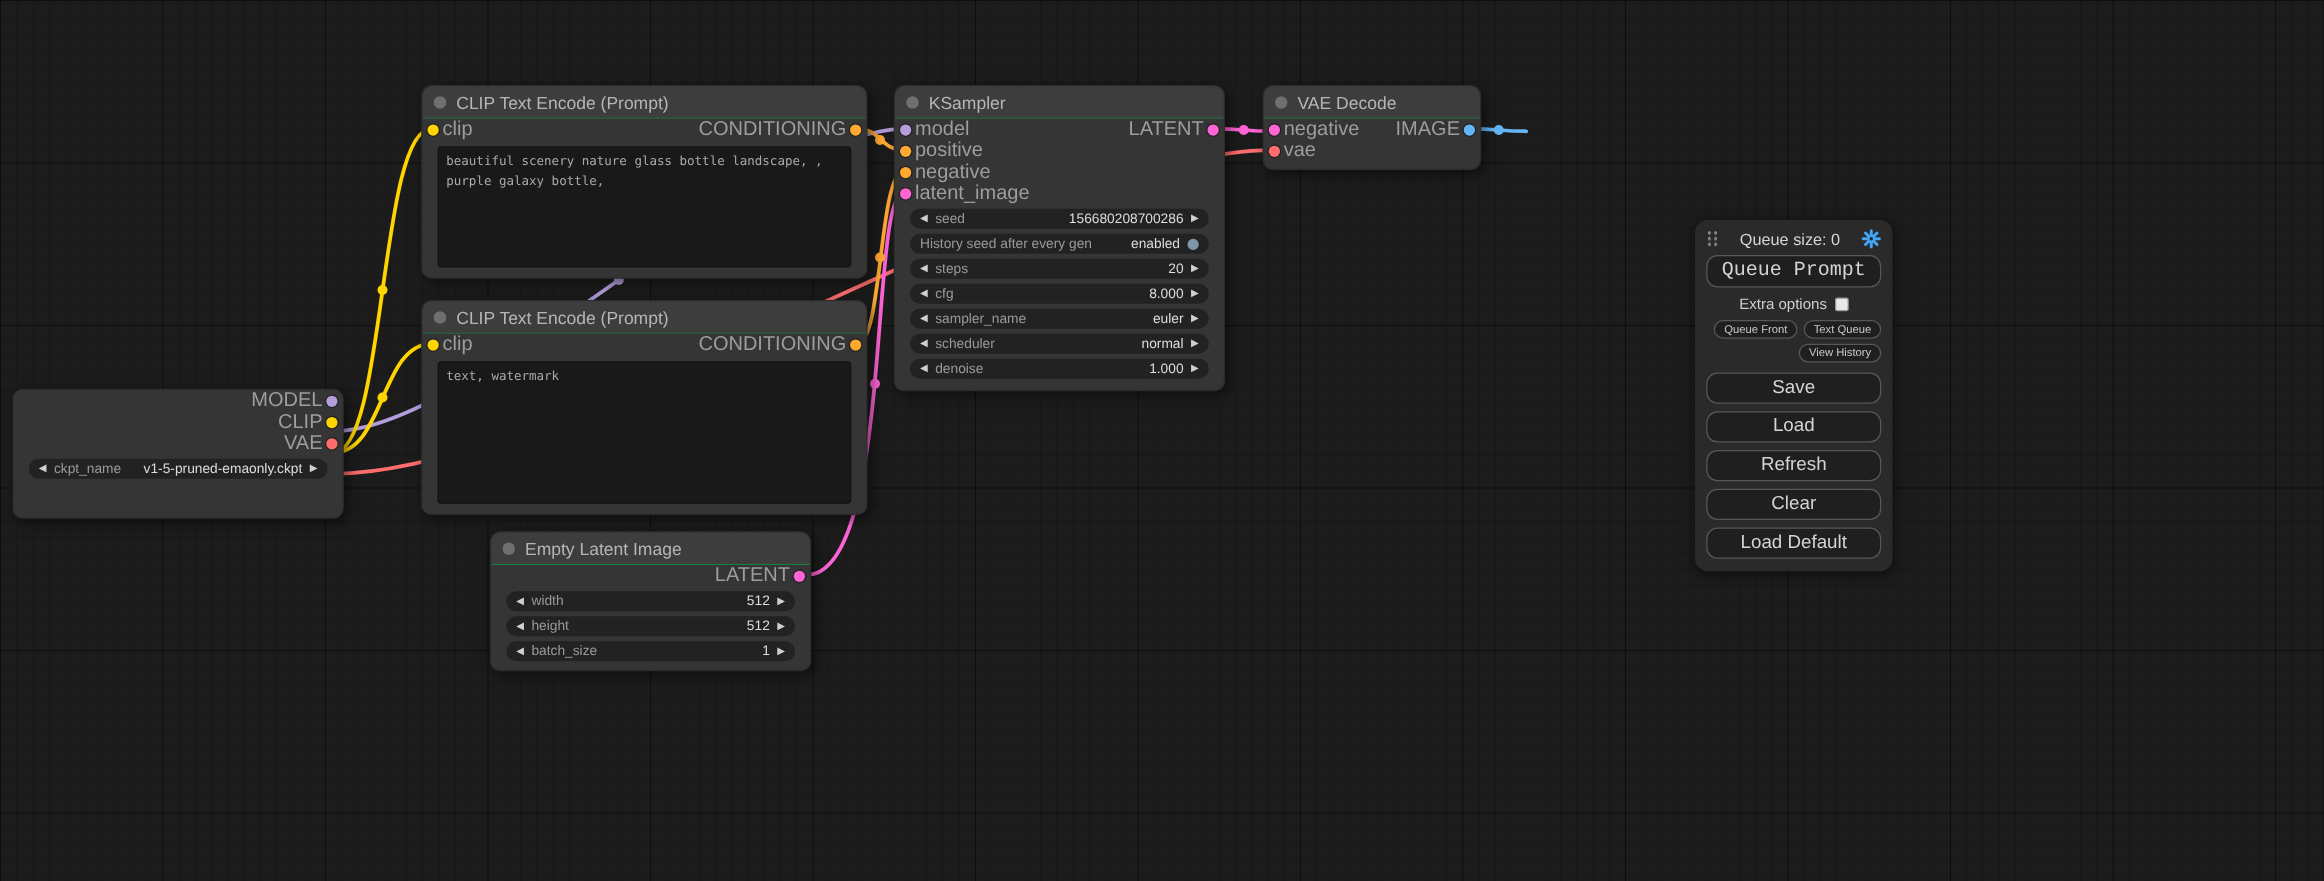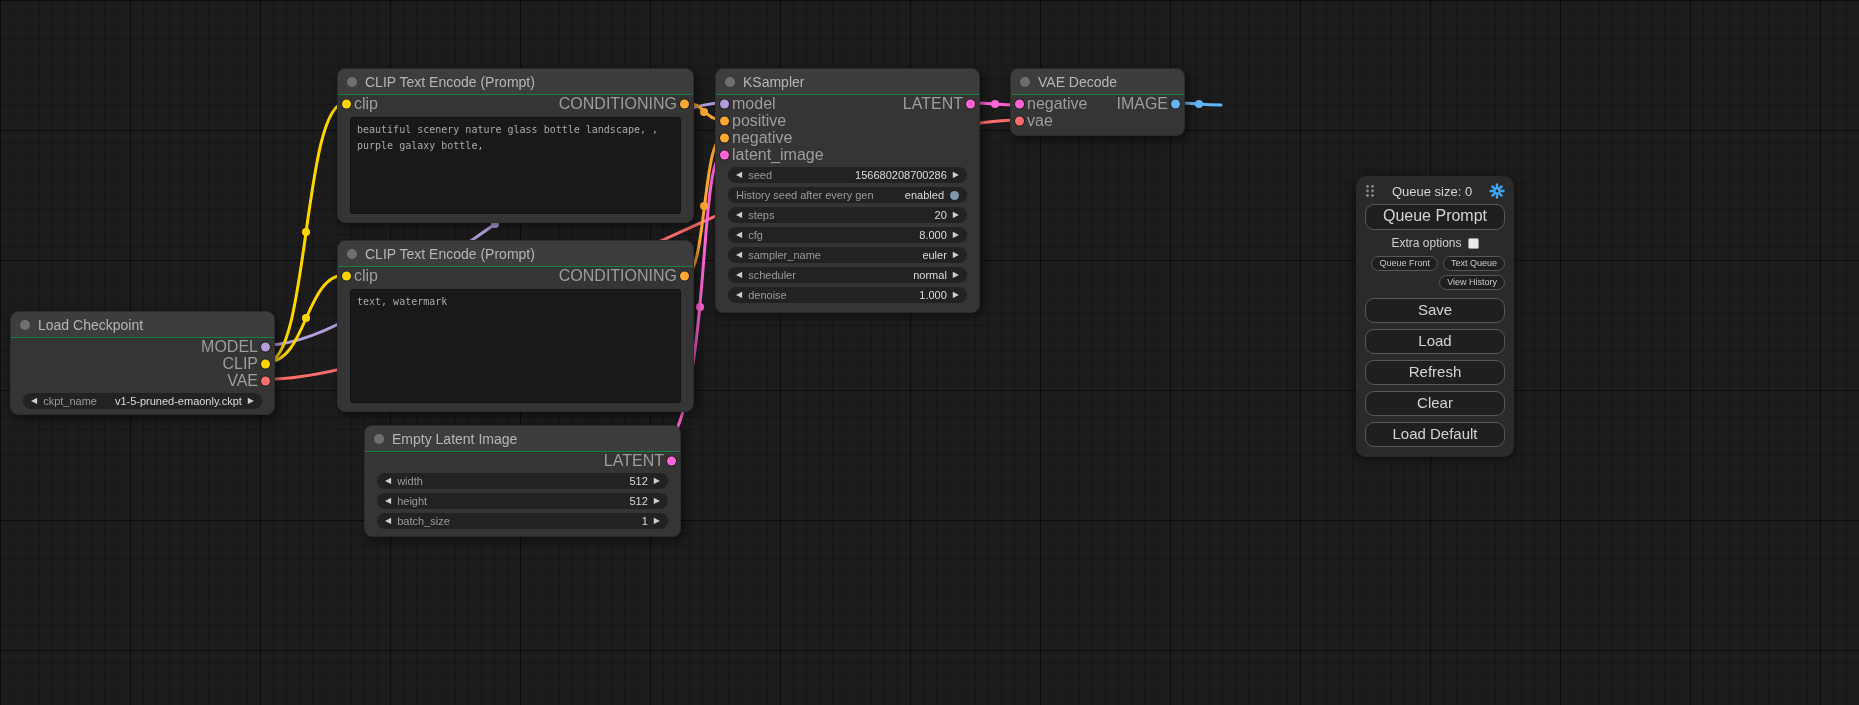--- a/index.html
+++ b/index.html
@@ -74,21 +74,21 @@
     background-image:radial-gradient(circle, #8a8a8a 1.1px, transparent 1.5px);
     background-size:5px 4.6px; cursor:grab; }
   .queue-size { flex:1; text-align:center; color:#d4d4d4; font-size:13px; }
   .gear { flex:none; cursor:pointer; }
 
   .btn {
     display:block; width:100%; background:#1f1f1f; border:1px solid #575757;
     border-radius:9px; color:#d4d4d4; font-size:15px; font-family:inherit;
     padding:2px 0 4px; cursor:pointer; text-align:center;
   }
-  .btn.queue { font-size:16px; margin-bottom:6px; }
+  .btn.queue { font-size:16px; margin-bottom:6px;font-family:Liberation Mono, monospace; }
   .extra-row { display:flex; justify-content:center; align-items:center; gap:6px;
     color:#cfcfcf; font-size:12px; margin:3px 0 6px; }
   .checkbox { width:11px; height:11px; background:#e9e9e9; border:1px solid #9a9a9a;
     border-radius:2px; cursor:pointer; }
   .small-row { display:flex; justify-content:flex-end; gap:5px; margin-bottom:4px; }
   .btn-small { background:#1f1f1f; border:1px solid #575757; border-radius:8px;
     color:#c9c9c9; font-size:9px; font-family:inherit; padding:1px 7px 2px; cursor:pointer; }
   .stack { margin-top:8px; display:flex; flex-direction:column; gap:6px; }
 </style>
 </head>
@@ -111,24 +111,20 @@
     <circle cx="306" cy="318" r="4" fill="#FFD500"></circle>
     <circle cx="642" cy="250" r="4" fill="#FF6E6E"></circle>
     <circle cx="704" cy="112" r="4" fill="#FFA931"></circle>
     <circle cx="704" cy="206" r="4" fill="#FFA931"></circle>
     <circle cx="700" cy="307" r="4" fill="#FF64D5"></circle>
     <circle cx="995" cy="104" r="4" fill="#FF64D5"></circle>
     <circle cx="1199" cy="104" r="4" fill="#64B5F6"></circle>
   </svg>
 
   <div class="node" style="left:10px; top:311px; width:265px; height:104px;">
-    <div class="node-title">
-      <span class="tdot"></span>
-      <span class="ttext">Load Checkpoint</span>
-    </div>
     <div class="slot-row">
       <span class="lbl-right">MODEL</span>
       <span class="port out c-model"></span>
     </div>
     <div class="slot-row">
       <span class="lbl-right">CLIP</span>
       <span class="port out c-clip"></span>
     </div>
     <div class="slot-row">
       <span class="lbl-right">VAE</span>
@@ -163,21 +159,21 @@
     </div>
     <div class="slot-row">
       <span class="port in c-clip"></span>
       <span class="lbl-left">clip</span>
       <span class="lbl-right">CONDITIONING</span>
       <span class="port out c-cond"></span>
     </div>
     <textarea class="prompt" spellcheck="false" style="">text, watermark</textarea>
   </div>
 
-  <div class="node" style="left:364px; top:425px; width:317px; height:112px;">
+  <div class="node" style="left:392px; top:425px; width:257px; height:112px;">
     <div class="node-title">
       <span class="tdot"></span>
       <span class="ttext">Empty Latent Image</span>
     </div>
     <div class="slot-row">
       <span class="lbl-right">LATENT</span>
       <span class="port out c-latent"></span>
     </div>
     <div class="widget">
       <span class="arrow">◀</span>

